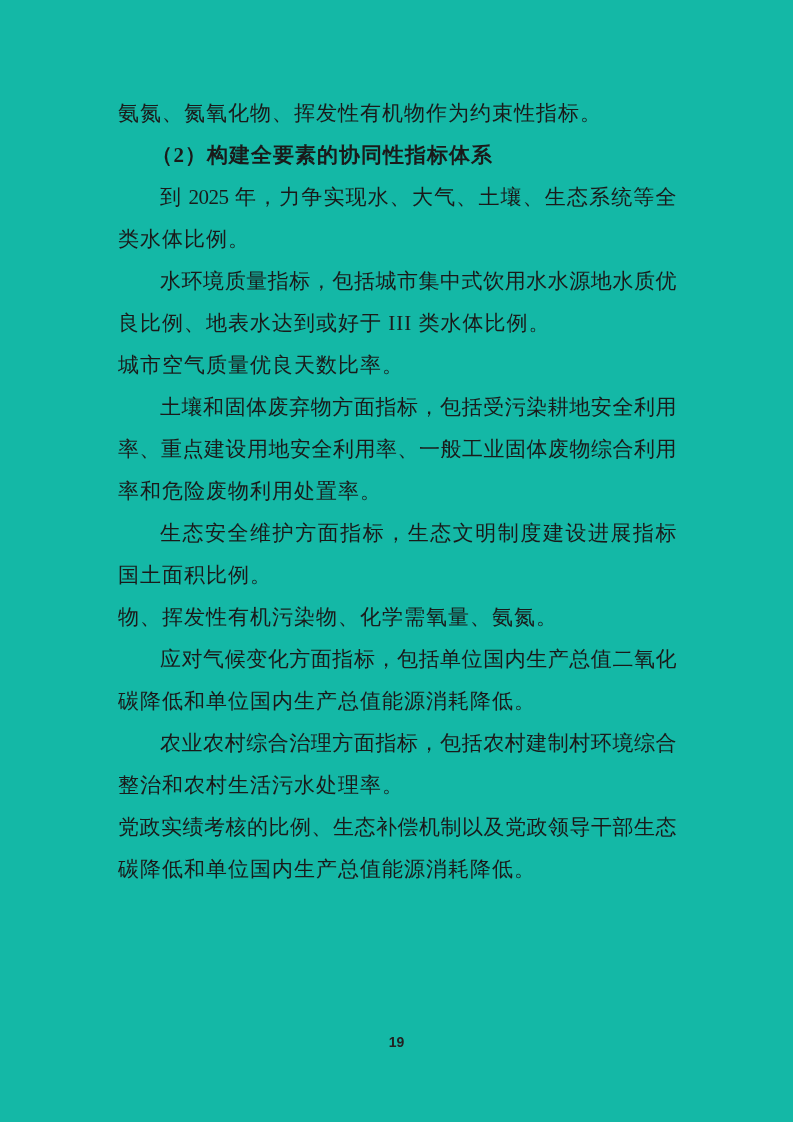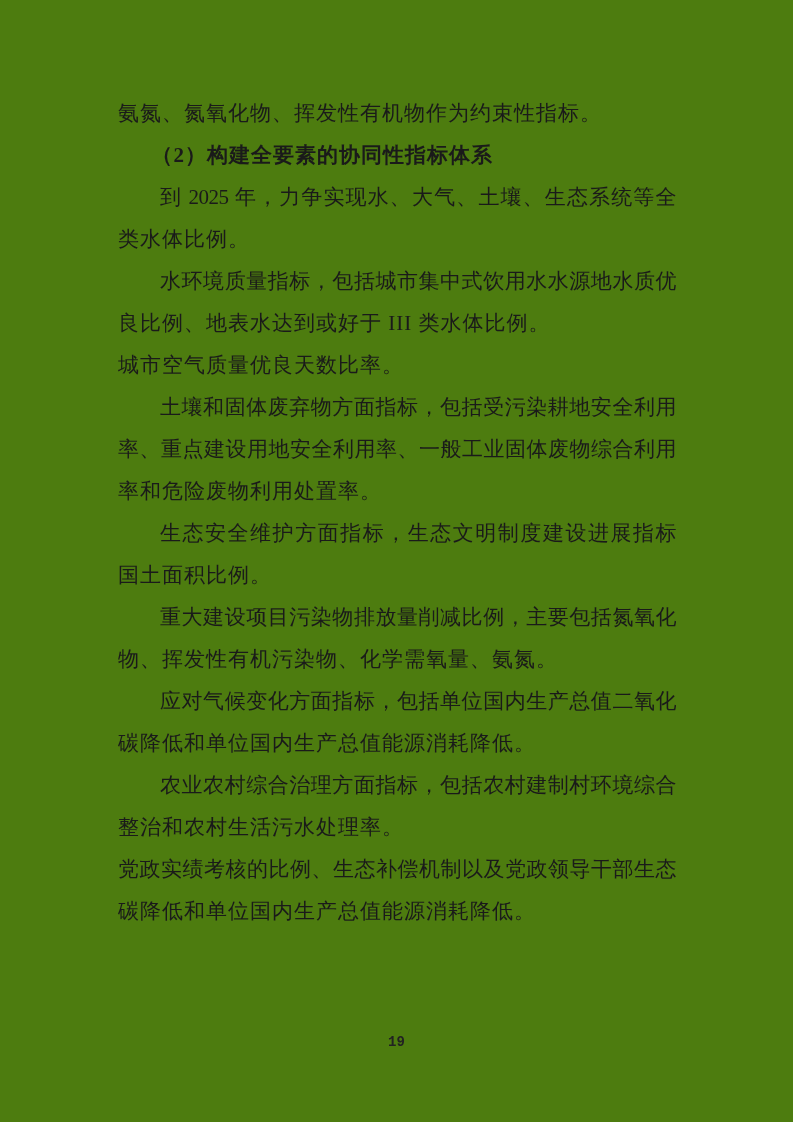--- a/index.html
+++ b/index.html
@@ -1,20 +1,20 @@
 <!DOCTYPE html>
 <html><head>
 <meta charset="utf-8">
 <style>
   html, body { margin: 0; padding: 0; background: #ffffff; }
   .page {
     position: relative;
     width: 793px;
     height: 1122px;
-    background: #4d7c0f;
+    background: #14b8a6;
     font-family: "Liberation Serif", "DejaVu Serif", serif;
     color: #1a1a1a;
     overflow: hidden;
   }
   .content {
     position: absolute;
     left: 118px;
     top: 92px;
     width: 558px;
   }
@@ -37,21 +37,21 @@
   .line.gap { margin-top: 8px; }
   .line sub { font-size: 0.62em; letter-spacing: 0; }
   .footer {
     position: absolute;
     top: 1032px;
     left: 0;
     width: 793px;
     height: 20px;
     line-height: 20px;
     text-align: center;
-    font-family: Liberation Mono, monospace;
+    font-family: Liberation Sans, sans-serif;
     font-size: 14px;
     font-weight: 600;
     color: #222222;
   }
 </style>
 </head>
 <body>
 
 <div class="page">
   <div class="content">
@@ -60,21 +60,20 @@
       <div class="line justify indent">到 2025 年，力争实现水、大气、土壤、生态系统等全</div>
       <div class="line">类水体比例。</div>
       <div class="line justify indent">水环境质量指标，包括城市集中式饮用水水源地水质优</div>
       <div class="line">良比例、地表水达到或好于 III 类水体比例。</div>
       <div class="line">城市空气质量优良天数比率。</div>
       <div class="line justify indent">土壤和固体废弃物方面指标，包括受污染耕地安全利用</div>
       <div class="line justify">率、重点建设用地安全利用率、一般工业固体废物综合利用</div>
       <div class="line">率和危险废物利用处置率。</div>
       <div class="line justify indent">生态安全维护方面指标，生态文明制度建设进展指标</div>
       <div class="line">国土面积比例。</div>
-      <div class="line justify indent">重大建设项目污染物排放量削减比例，主要包括氮氧化</div>
       <div class="line">物、挥发性有机污染物、化学需氧量、氨氮。</div>
       <div class="line justify indent">应对气候变化方面指标，包括单位国内生产总值二氧化</div>
       <div class="line">碳降低和单位国内生产总值能源消耗降低。</div>
       <div class="line justify indent">农业农村综合治理方面指标，包括农村建制村环境综合</div>
       <div class="line">整治和农村生活污水处理率。</div>
       <div class="line justify">党政实绩考核的比例、生态补偿机制以及党政领导干部生态</div>
       <div class="line">碳降低和单位国内生产总值能源消耗降低。</div>
     </div>
   <div class="footer">19</div>
 </div>

